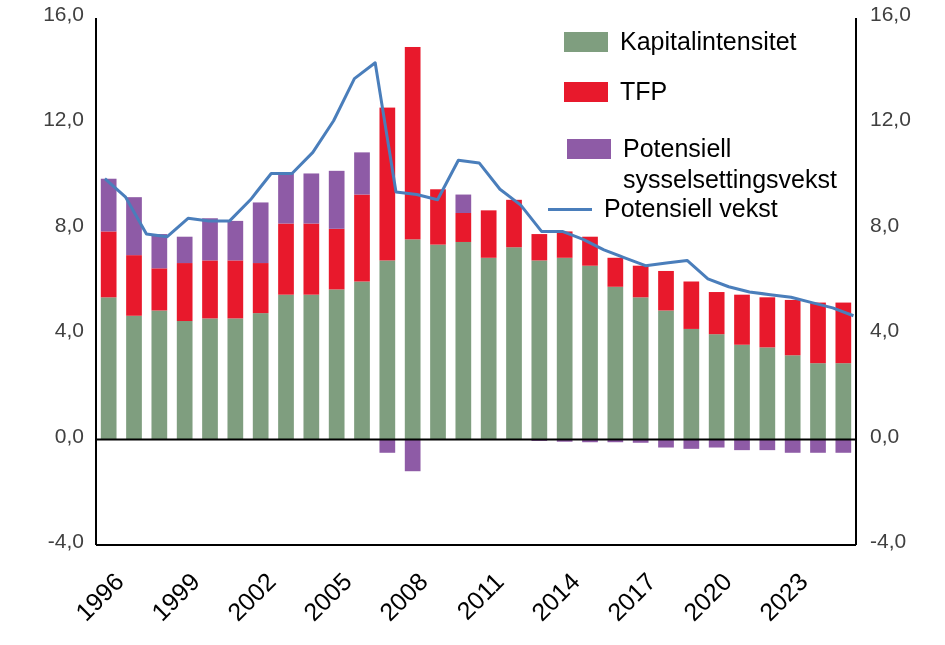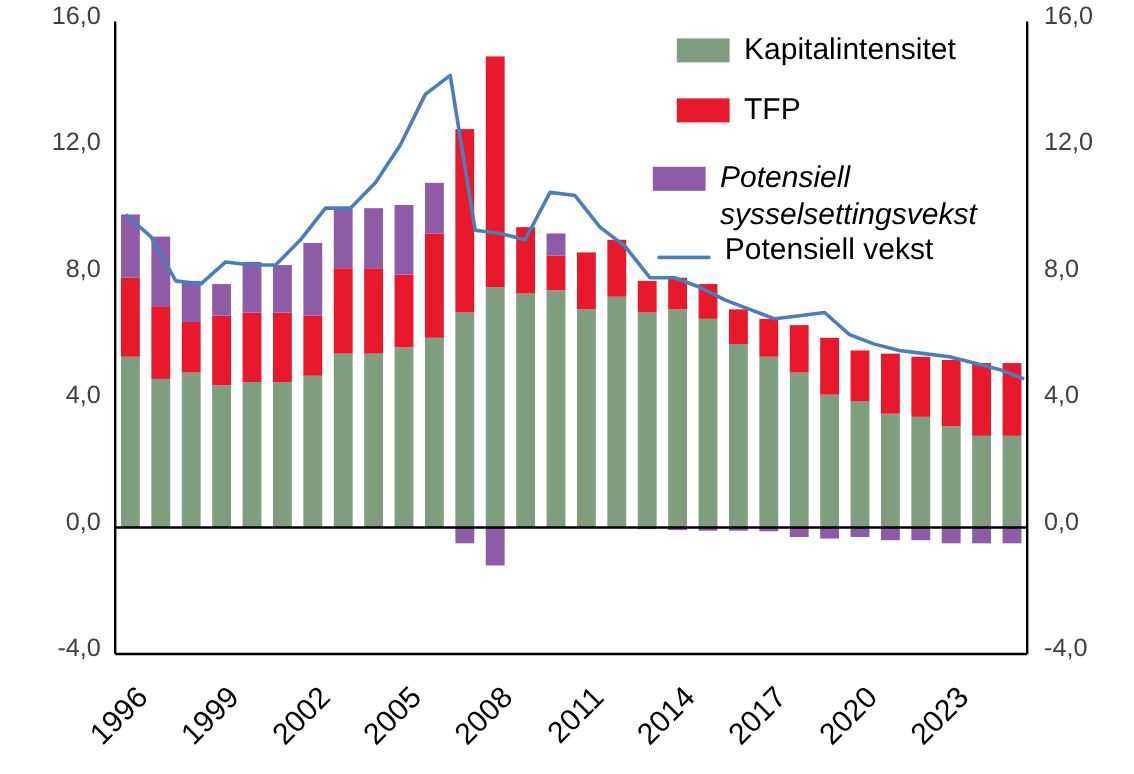--- a/index.html
+++ b/index.html
@@ -200,22 +200,22 @@
       <path d="M104.87,178.73 L125.66,197.18 L146.46,234.07 L167.25,236.71 L188.04,218.26 L208.84,220.89 L229.63,220.89 L250.43,199.82 L271.22,173.47 L292.02,173.47 L312.81,152.38 L333.61,120.77 L354.40,78.61 L375.19,62.79 L395.99,191.91 L416.78,194.54 L437.58,199.82 L458.37,160.29 L479.17,162.93 L499.96,189.28 L520.76,205.08 L541.55,231.43 L562.34,231.43 L583.14,239.34 L603.93,249.88 L624.73,257.78 L645.52,265.69 L666.32,263.06 L687.11,260.42 L707.91,278.87 L728.70,286.77 L749.49,292.04 L770.29,294.68 L791.08,297.31 L811.88,302.58 L832.67,307.85 L853.47,315.76" fill="none" stroke="#4a7ebb" stroke-width="3" stroke-linejoin="round"></path>
     </svg>
     <div class="legend-item" style="left: 548px; top: 26px; padding-left: 16px;">
       <span class="legend-swatch" style="background: rgb(127, 158, 127);"></span>
       <span class="legend-text">Kapitalintensitet</span>
     </div>
     <div class="legend-item" style="left: 528px; top: 76px; margin-left: 36px;">
       <span class="legend-swatch" style="background: rgb(232, 25, 44);"></span>
       <span class="legend-text">TFP</span>
     </div>
-    <div class="legend-item" style="left: 544px; top: 133px; font-style: italic;">
+    <div class="legend-item" style="left: 567px; top: 133px;">
       <span class="legend-swatch" style="background: rgb(142, 91, 166);"></span>
       <span class="legend-text">Potensiell
 sysselsettingsvekst</span>
     </div>
-    <div class="legend-item" style="left: 548px; top: 193px; align-items: flex-end;">
+    <div class="legend-item" style="left: 548px; top: 193px;">
       <span class="legend-line"></span>
       <span class="legend-text">Potensiell vekst</span>
     </div>
   </div>
 
 </body></html>

